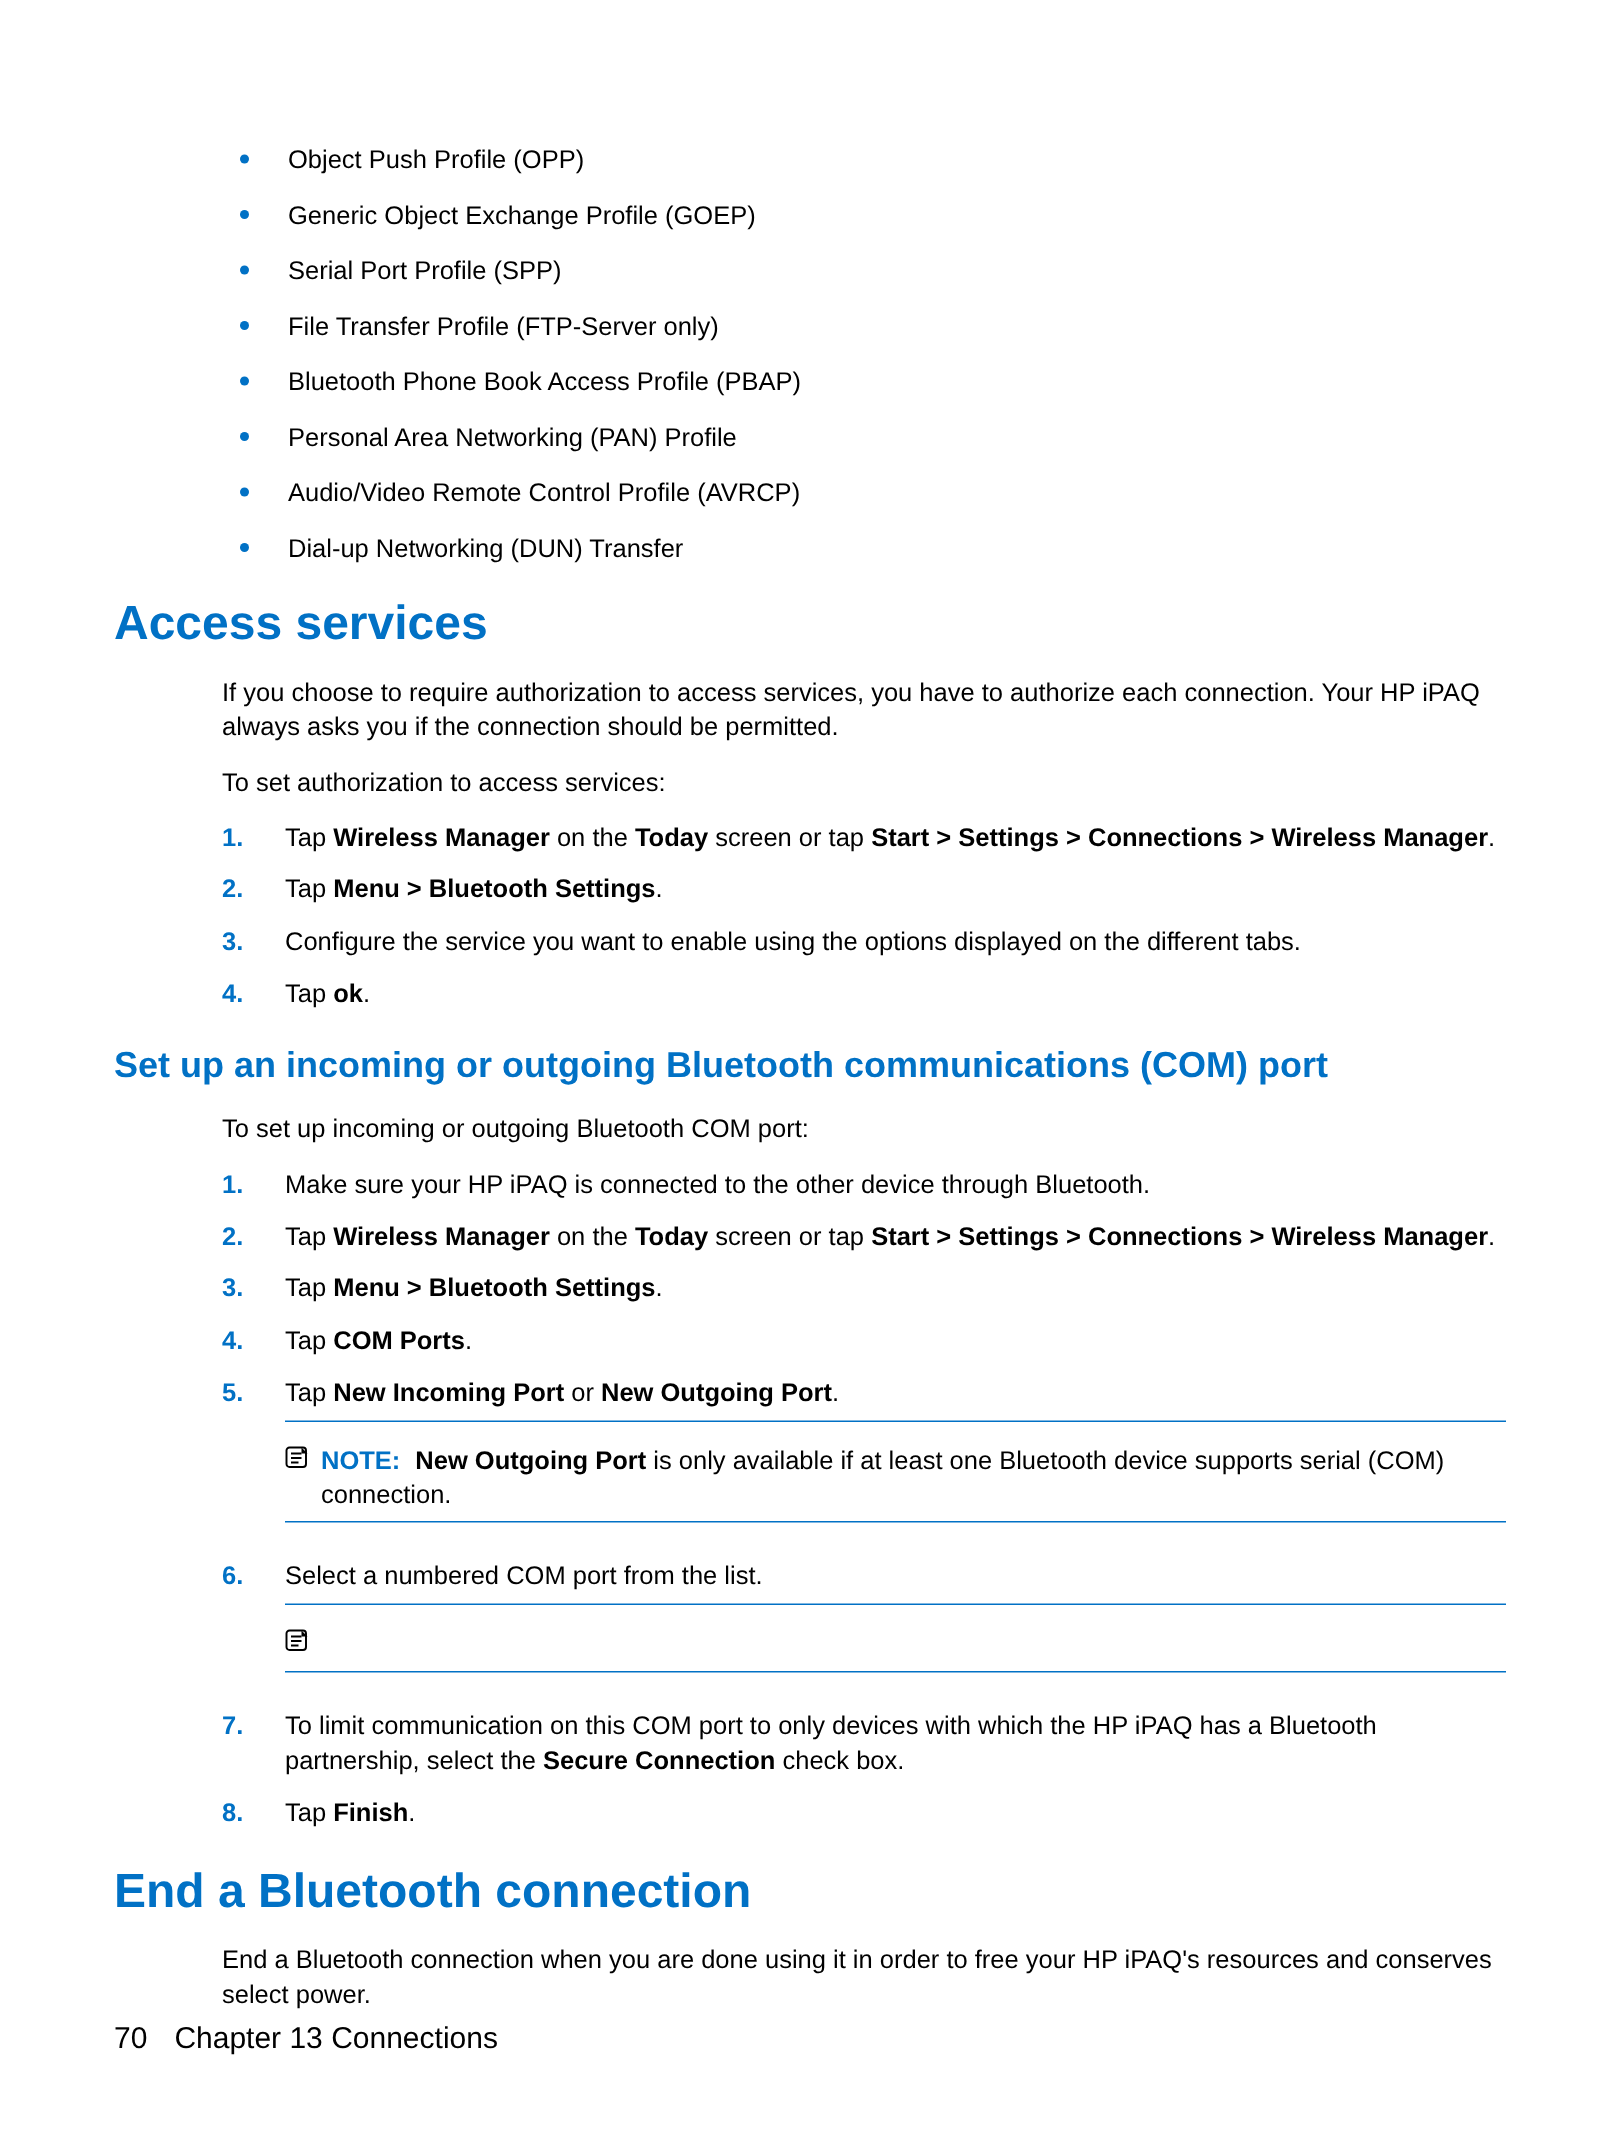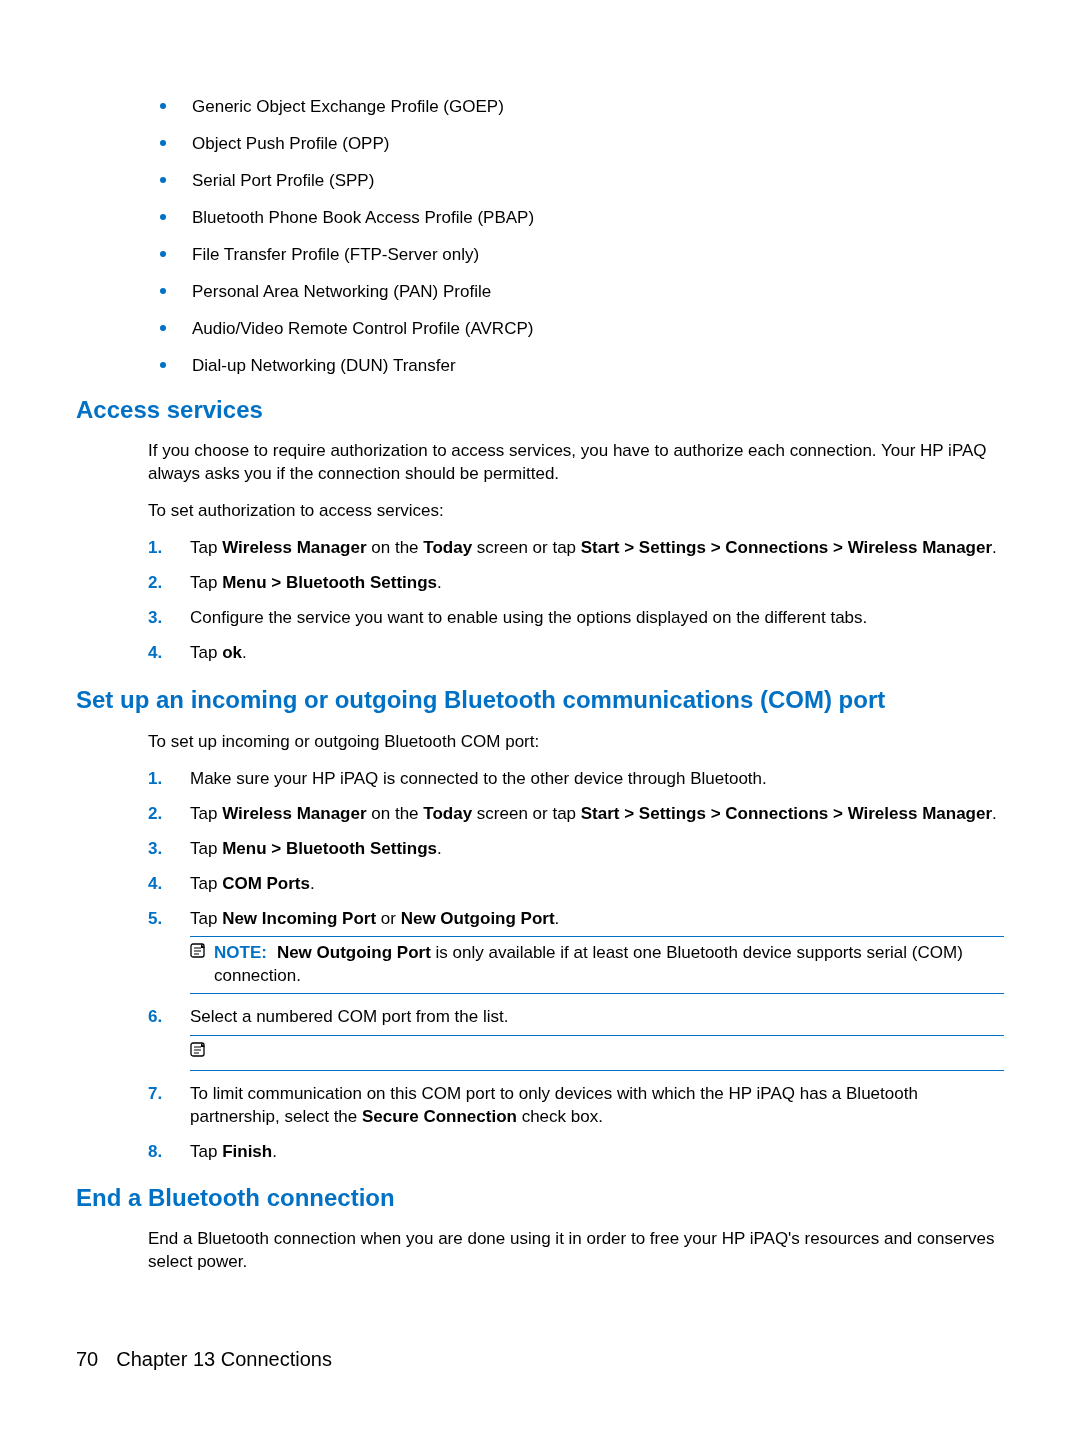--- a/index.html
+++ b/index.html
@@ -18,21 +18,21 @@
   .bullet-dot {
     width: 6px; height: 6px; border-radius: 50%;
     background: #0171c5;
     margin-top: 7px; margin-right: 26px; flex-shrink: 0;
     margin-left: 6px;
   }
   .bullet-text { flex: 1; }
 
   h2.section-blue {
     color: #0171c5;
-    font-size: 24px;
+    font-size: 32px;
     font-weight: bold;
     margin-top: 16px;
     margin-bottom: 14px;
   }
   h2.section-blue.big {
     font-size: 24px;
   }
 
   .para { margin-left: 72px; margin-bottom: 14px; }
 
@@ -41,22 +41,22 @@
   .step-num {
     color: #0171c5;
     font-weight: bold;
     width: 42px; flex-shrink: 0;
   }
   .step-body { flex: 1; }
 
   .note-box {
     border-top: 1px solid #0171c5;
     border-bottom: 1px solid #0171c5;
-    margin: 6px 0 12px 42px;
-    padding: 5px 0 5px 0;
+    margin: 6px 0 25px 42px;
+    padding: 15px 0 5px 0;
     display: flex;
     align-items: flex-start;
   }
   .note-icon {
     width: 18px; flex-shrink: 0;
     margin-right: 6px;
     margin-top: 1px;
   }
   .note-icon svg { width: 16px; height: 16px; }
   .note-label { color: #0171c5; font-weight: bold; margin-right: 10px; }
@@ -71,37 +71,37 @@
   .footer .pnum { margin-right: 18px; }
 
   b { font-weight: bold; }
 </style>
 </head>
 <body>
 
 <div class="bullets">
   <div class="bullet-row">
       <span class="bullet-dot"></span>
+      <span class="bullet-text">Object Push Profile (OPP)</span>
+    </div>
+  <div class="bullet-row">
+      <span class="bullet-dot"></span>
       <span class="bullet-text">Generic Object Exchange Profile (GOEP)</span>
     </div>
   <div class="bullet-row">
       <span class="bullet-dot"></span>
-      <span class="bullet-text">Object Push Profile (OPP)</span>
-    </div>
-  <div class="bullet-row">
-      <span class="bullet-dot"></span>
       <span class="bullet-text">Serial Port Profile (SPP)</span>
     </div>
   <div class="bullet-row">
       <span class="bullet-dot"></span>
+      <span class="bullet-text">File Transfer Profile (FTP-Server only)</span>
+    </div>
+  <div class="bullet-row">
+      <span class="bullet-dot"></span>
       <span class="bullet-text">Bluetooth Phone Book Access Profile (PBAP)</span>
-    </div>
-  <div class="bullet-row">
-      <span class="bullet-dot"></span>
-      <span class="bullet-text">File Transfer Profile (FTP-Server only)</span>
     </div>
   <div class="bullet-row">
       <span class="bullet-dot"></span>
       <span class="bullet-text">Personal Area Networking (PAN) Profile</span>
     </div>
   <div class="bullet-row">
       <span class="bullet-dot"></span>
       <span class="bullet-text">Audio/Video Remote Control Profile (AVRCP)</span>
     </div>
   <div class="bullet-row">

